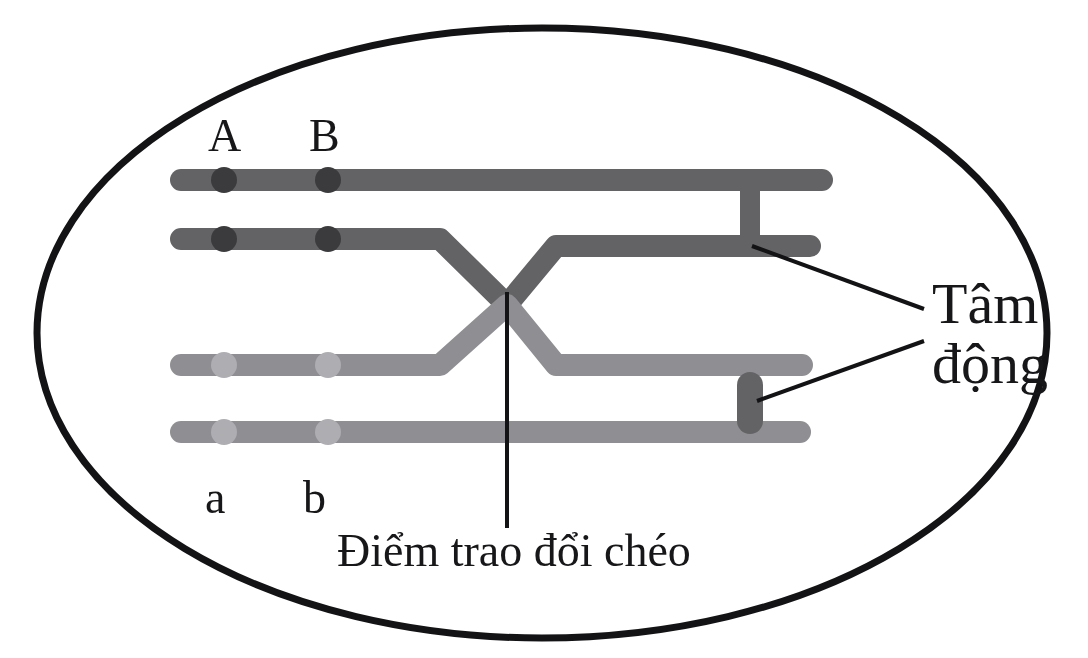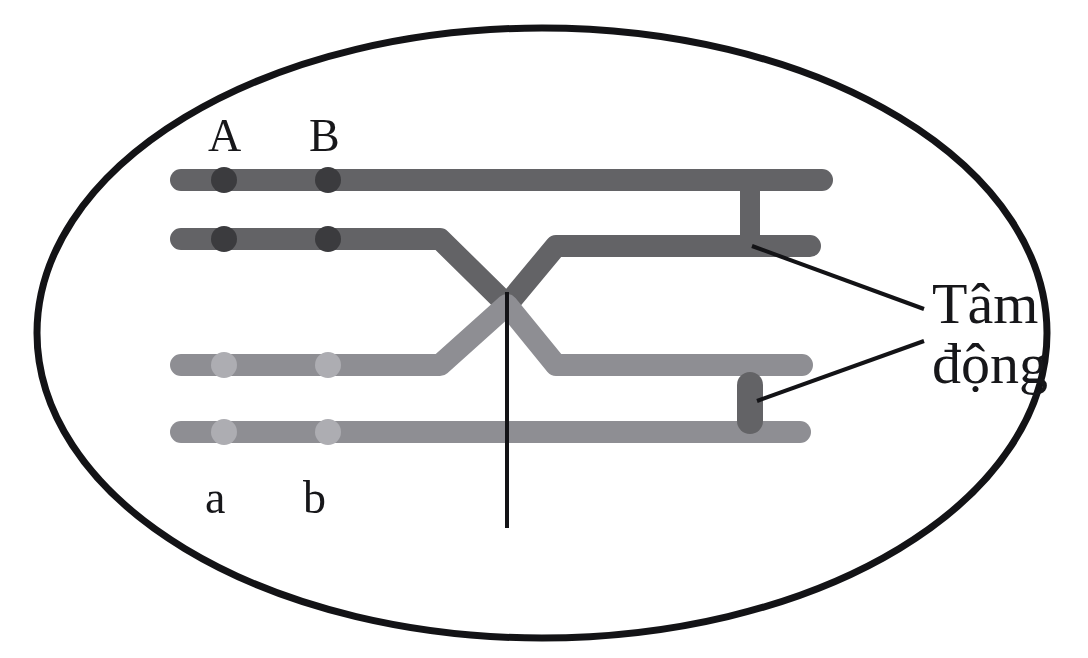--- a/index.html
+++ b/index.html
@@ -88,14 +88,15 @@
   <div class="dlabel allele-label" style="left:309px; top:113px;">B</div>
 
   <div class="dlabel allele-label" style="left:205px; top:475px;">a</div>
 
   <div class="dlabel allele-label" style="left:303px; top:475px;">b</div>
 
   <div class="dlabel side-label" style="left:932px; top:272px;">Tâm</div>
 
   <div class="dlabel side-label" style="left:932px; top:332px;font-family:Liberation Serif, serif;">động</div>
 
+  <div class="dlabel bottom-label" style="left:337px; top:528px;">Điểm trao đổi chéo</div>
 
 </div>
 
 </body></html>

